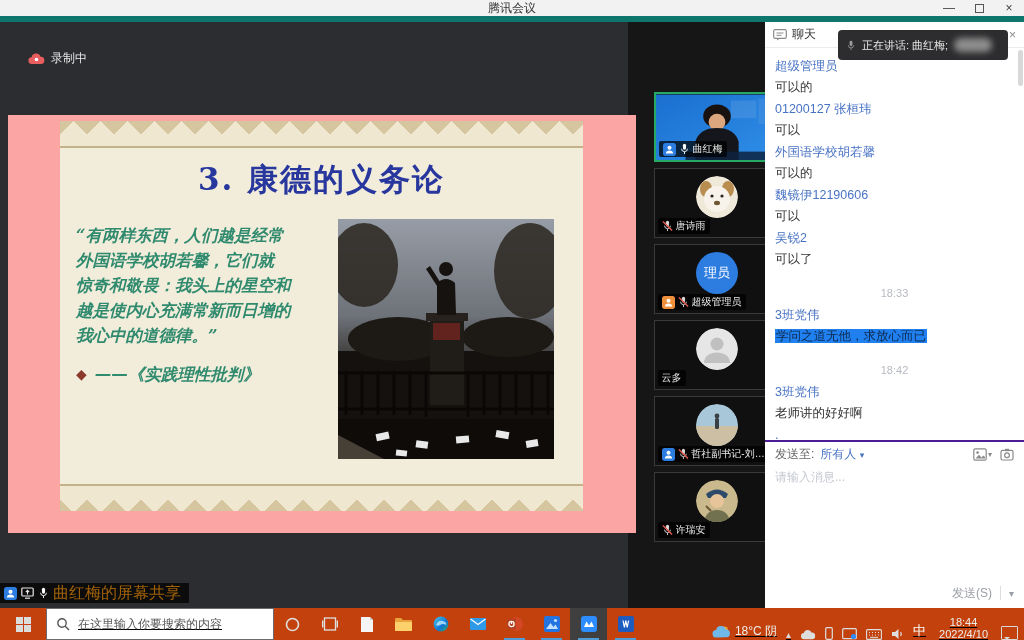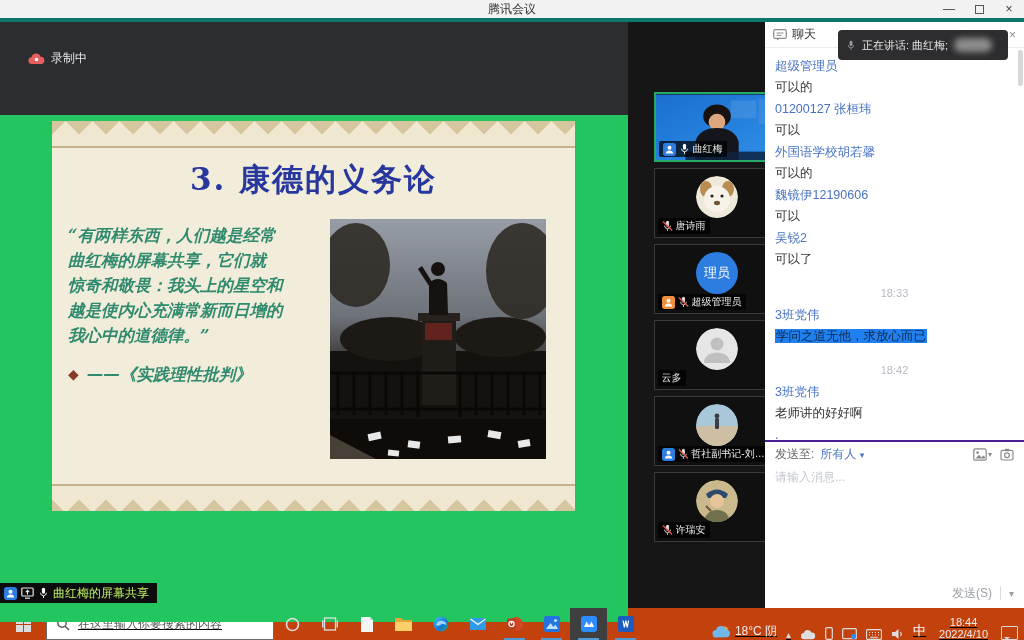--- a/index.html
+++ b/index.html
@@ -1,52 +1,52 @@
 <!DOCTYPE html>
 <html><head>
 <meta charset="utf-8">
 <style>
   * { margin:0; padding:0; box-sizing:border-box; }
   html,body { width:1024px; height:640px; overflow:hidden; font-family:"Liberation Sans",sans-serif; }
   .window { width:1024px; height:640px; position:relative; background:#2b2d30; }
 
   
-  .titlebar { height:22px; background:#f2f2f2; display:flex; align-items:center; position:relative; border-bottom:4px solid #0f766e; }
+  .titlebar { height:22px; background:#f2f2f2; display:flex; align-items:center; position:relative; border-bottom:6px solid #0f766e; }
   .titlebar-title { position:absolute; left:0; right:0; text-align:center; font-size:12px; color:#333; }
   .titlebar-controls { margin-left:auto; display:flex; height:100%; z-index:2; }
   .tb-ctl { width:30px; height:100%; display:flex; align-items:center; justify-content:center; font-size:12px; color:#444; cursor:pointer; }
   .restore-box { width:9px; height:9px; border:1px solid #555; display:block; }
 
   
   .main { display:flex; height:586px; }
   .stage { width:628px; position:relative; background:#2b2d30; flex:none; }
 
   .recording { position:absolute; left:28px; top:28px; display:flex; align-items:center; gap:6px; z-index:3; }
   .recording-text { color:#e8e8e8; font-size:12px; }
 
-  .share-screen { position:absolute; left:0; top:93px; width:628px; height:507px; background:#22c55e; }
+  .share-screen { position:absolute; left:8px; top:93px; width:628px; height:418px; background:#fca5a5; }
 
   
   .slide { position:absolute; left:52px; top:6px; width:523px; height:390px; background:#f2ecdb; overflow:hidden; }
   .zz { position:absolute; left:0; right:0; height:27px; background:
         conic-gradient(from -45deg at 50% 100%, #efe7d0 90deg, transparent 0) 0 0/27px 27px repeat-x, #d5c6a0; }
   .zz-top { top:0; border-bottom:2px solid #c3b28a;
         background: conic-gradient(from 135deg at 50% 0%, #efe7d0 90deg, transparent 0) 0 0/27px 27px repeat-x, #d5c6a0; }
   .zz-bottom { bottom:0; border-top:2px solid #c3b28a; }
   .slide-title { position:absolute; top:38px; left:0; right:0; text-align:center;
         font-family:"DejaVu Serif",serif; font-weight:bold; font-size:31px; color:#27379e; letter-spacing:2px; }
   .quote-block { position:absolute; left:16px; top:102px; width:268px;
         font-family:"DejaVu Serif",serif; font-style:italic; color:#2f8a6e; font-size:16.5px; line-height:25px; font-weight:bold; }
   .attribution { margin-top:14px; display:flex; align-items:center; gap:8px; }
   .attr-bullet { color:#8a3a2a; font-style:normal; font-size:14px; }
   .statue { position:absolute; left:278px; top:98px; width:216px; height:240px; display:block; }
 
   .share-label { position:absolute; left:0; top:561px; height:20px; display:flex; align-items:center; gap:4px;
         background:#0c0c0c; padding:0 8px 0 0; z-index:3; }
-  .share-label-text { color:#bef264; font-size:12px; }
+  .share-label-text { color:#a16207; font-size:16px; }
 
   
   .videos { width:137px; flex:none; background:#161616; padding-top:70px; display:flex; flex-direction:column; align-items:center; gap:6px;padding-left:41px; }
   .tile { width:127px; height:70px; background:#101010; border:1px solid #3a3a3a; position:relative; flex:none; }
   .tile.active { border:2px solid #26a963; }
   .tile .media { position:absolute; inset:0; display:flex; align-items:flex-start; justify-content:center; overflow:hidden; }
   .avatar { width:42px; height:42px; border-radius:50%; margin-top:7px; overflow:hidden; flex:none; }
   .av-text { background:#2d7ce0; display:flex; align-items:center; justify-content:center; }
   .av-text-label { color:#fff; font-size:13px; }
   .tile-label { position:absolute; left:3px; bottom:3px; display:flex; align-items:center; gap:3px;
@@ -134,21 +134,21 @@
         <span class="recording-text">录制中</span>
       </div>
 
       <div class="share-screen">
         <div class="slide">
           <div class="zz zz-top"></div>
           <div class="zz zz-bottom"></div>
           <div class="slide-title">3. 康德的义务论</div>
           <div class="quote-block">
             <div>“有两样东西，人们越是经常</div>
-            <div>曲红梅的屏幕共享，它们就</div>
+            <div>外国语学校胡若馨，它们就</div>
             <div>惊奇和敬畏：我头上的星空和</div>
             <div>越是使内心充满常新而日增的</div>
             <div>我心中的道德律。”</div>
             <div class="attribution">
               <span class="attr-bullet">◆</span>
               <span>——《实践理性批判》</span>
             </div>
           </div>
           <svg class="statue" viewBox="0 0 216 240">
             <defs>

